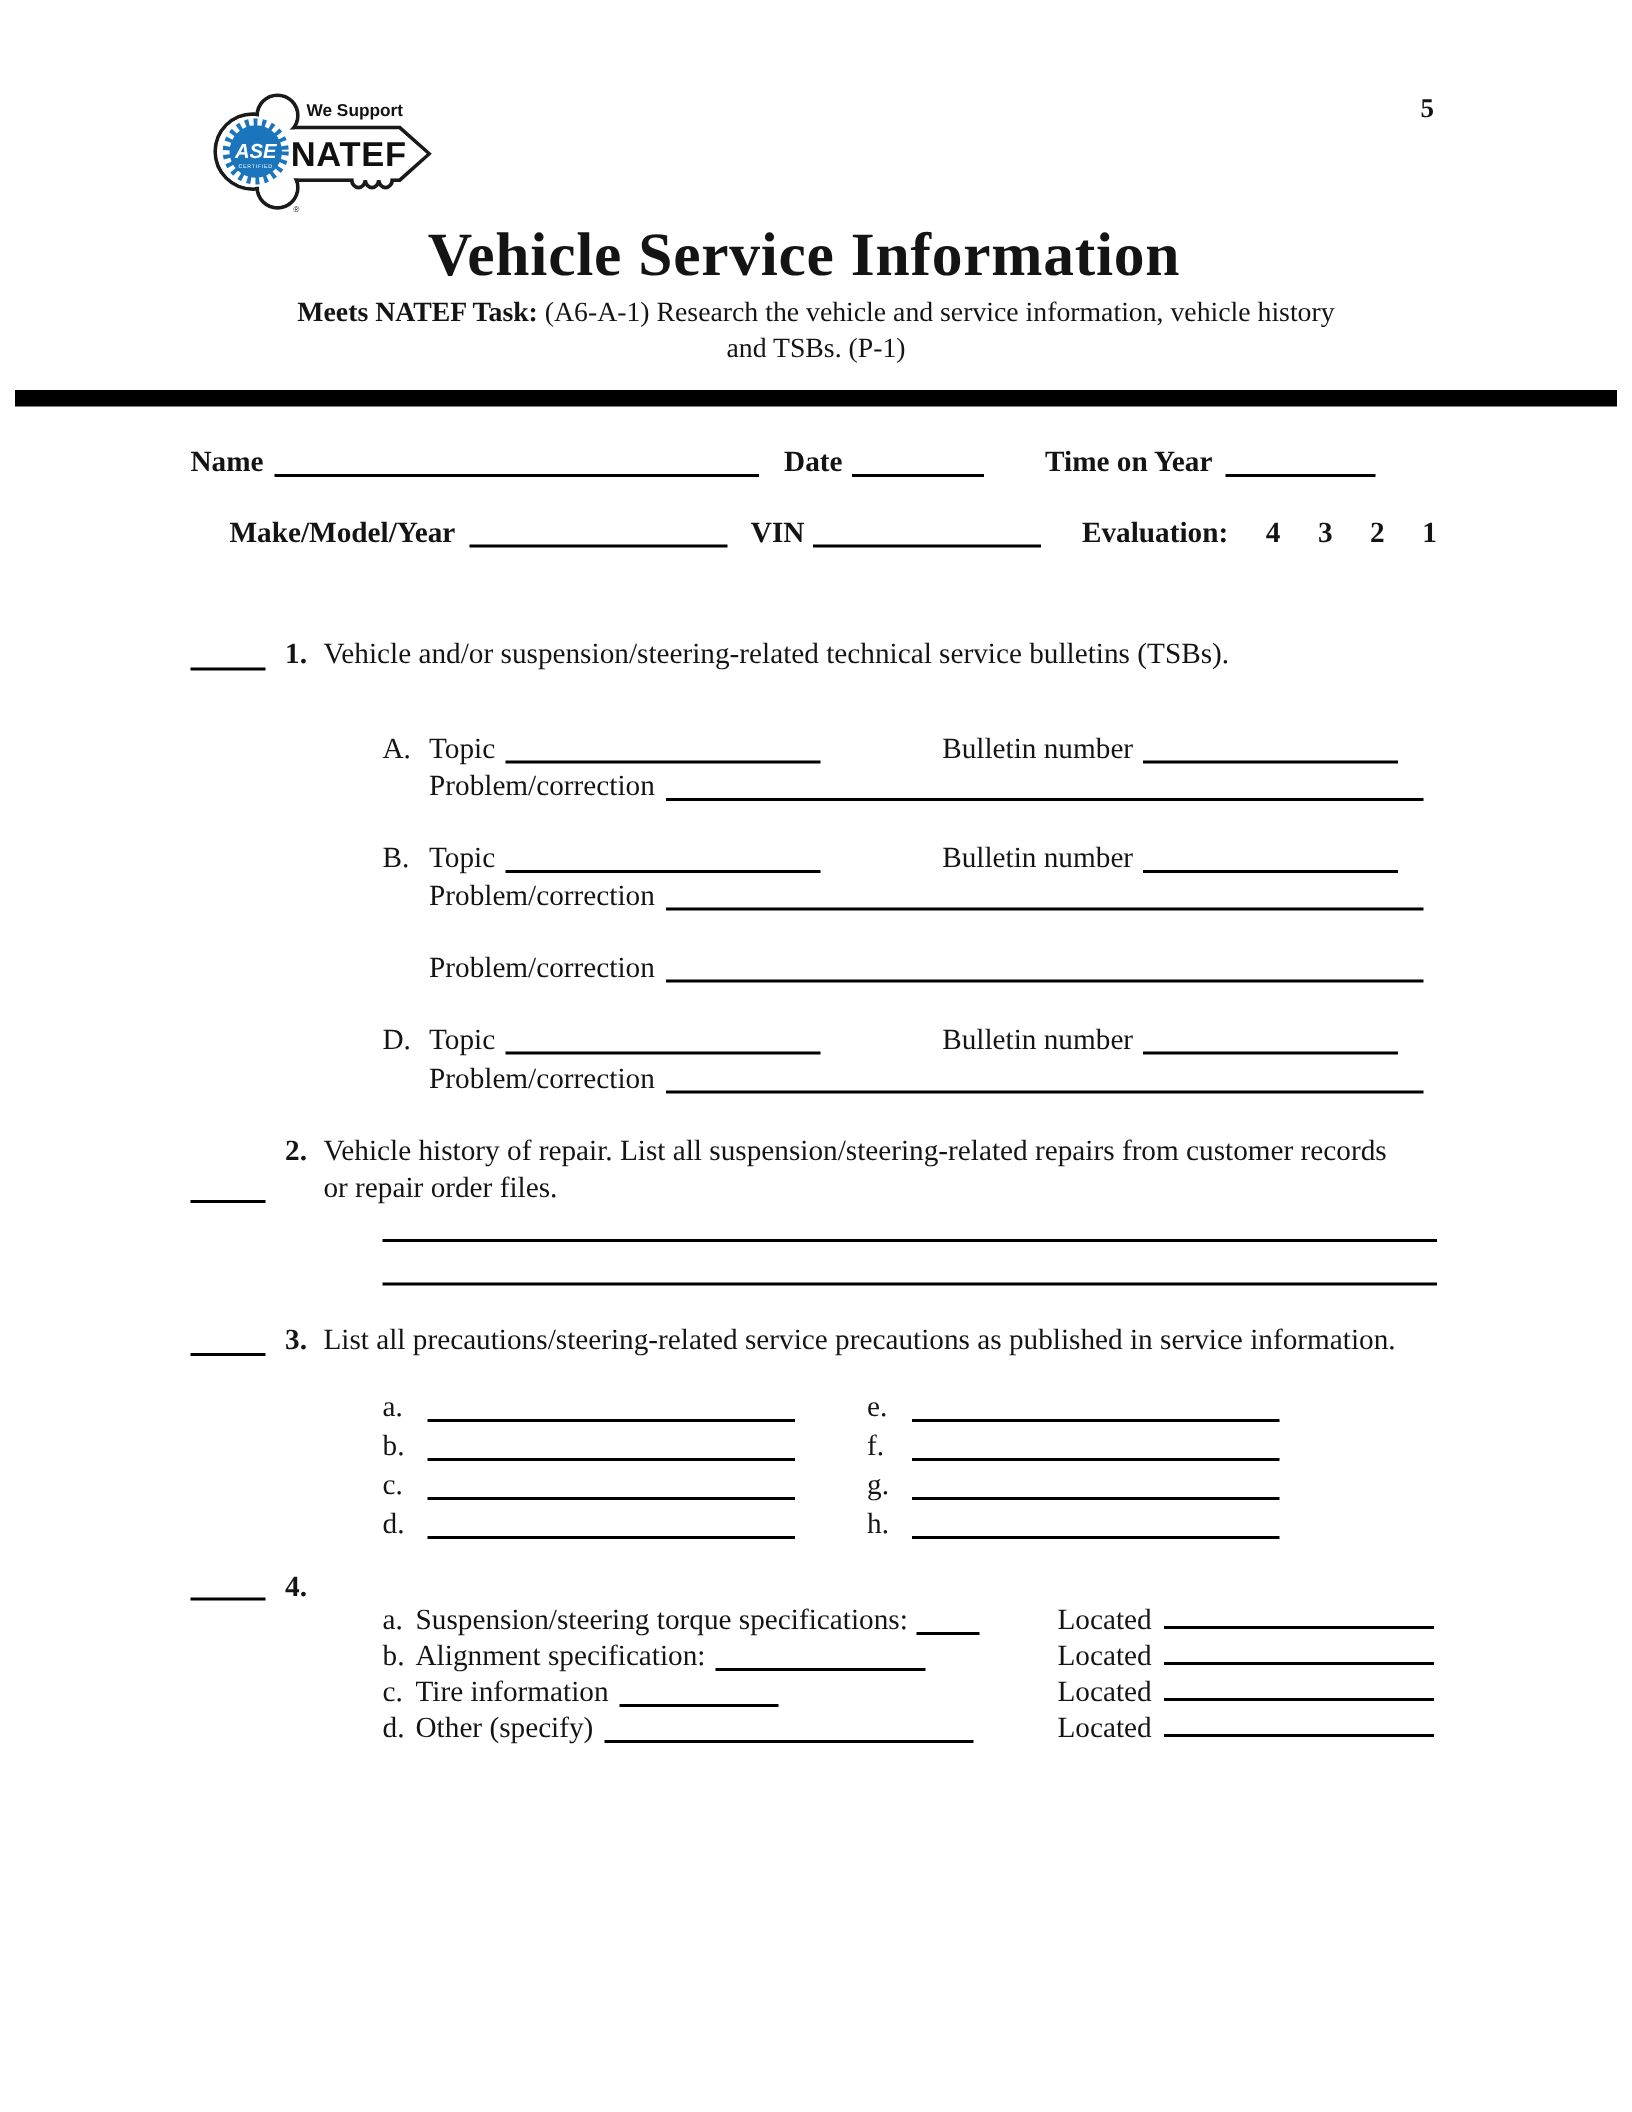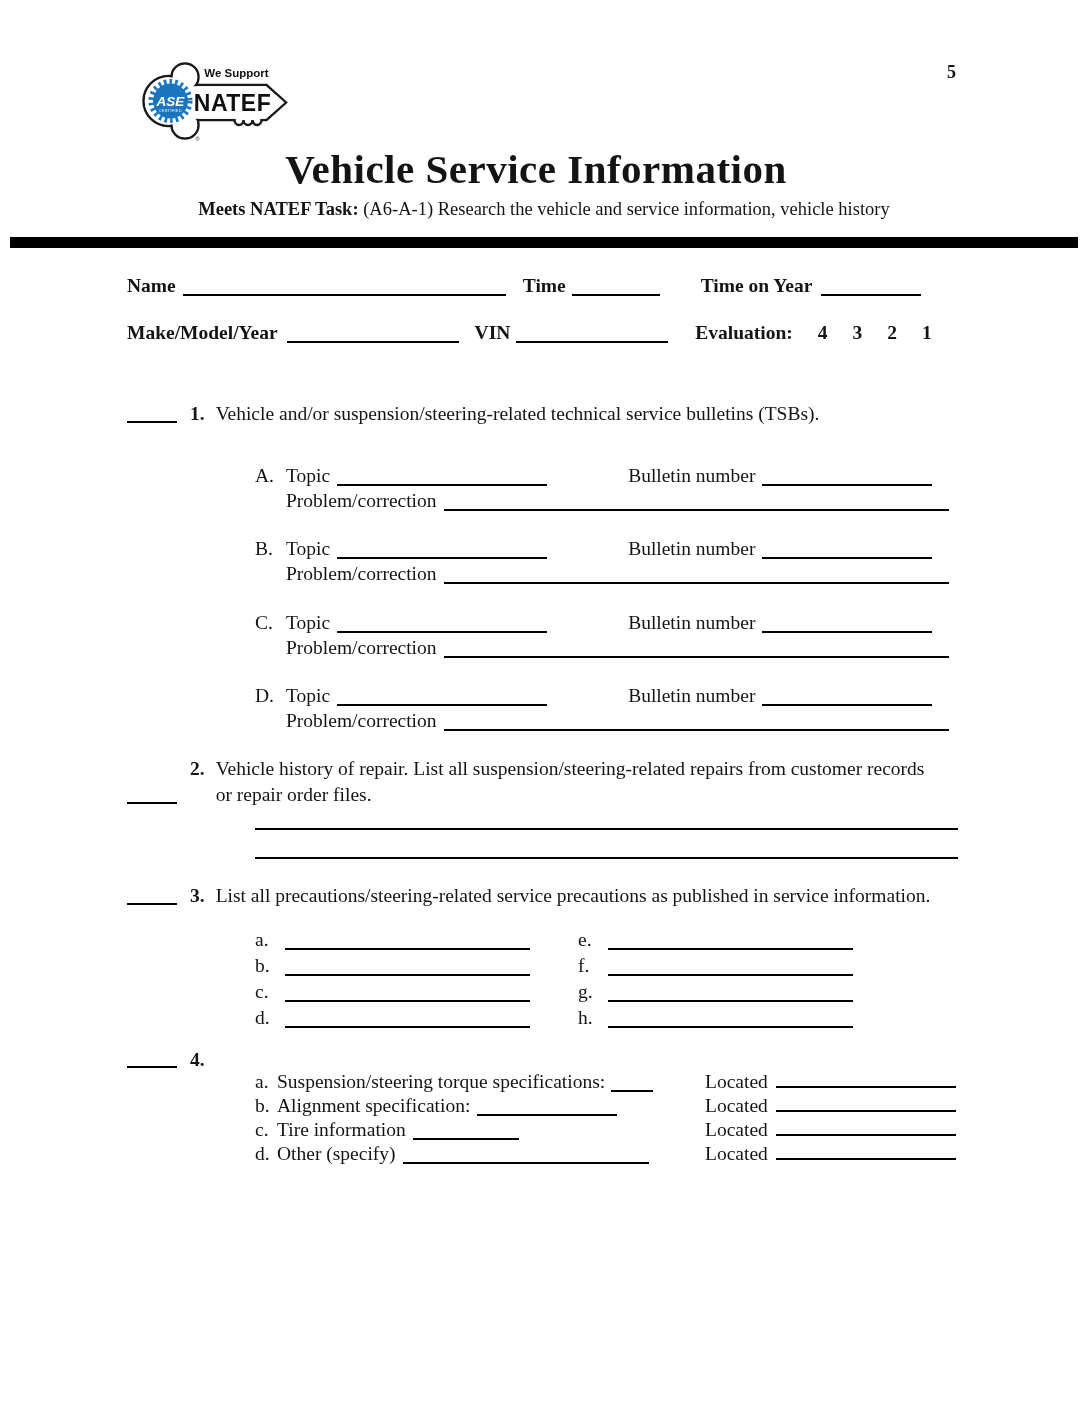--- a/index.html
+++ b/index.html
@@ -27,21 +27,21 @@
   }
   .subtitle{margin-top:7px;text-align:center;font-size:18.5px;line-height:1.28;}
   .subtitle .bold{font-weight:bold;}
   .rule{margin-top:15px;margin-left:10px;width:1068px;height:11px;background:#000;}
   .content{padding:0 128px 0 127px;}
 
   
   .blank{display:inline-block;border-bottom:2px solid #000;height:12px;vertical-align:-4px;}
 
   .info-row{margin-top:27px;font-size:19.5px;font-weight:bold;white-space:nowrap;}
-  .info-row.second{margin-top:25px;}
+  .info-row.second{margin-top:25px;margin-left:26px;}
   .lbl{font-weight:bold;}
   .b-name{width:323px;margin-left:7px;}
   .b-date{width:88px;margin-left:6px;}  .ml-date{margin-left:17px;}
   .b-time{width:100px;margin-left:9px;} .ml-time{margin-left:41px;}
   .b-make{width:172px;margin-left:9px;}
   .b-vin{width:152px;margin-left:6px;}  .ml-vin{margin-left:16px;}
   .ml-eval{margin-left:27px;}
   .eval-num{display:inline-block;margin-left:25px;font-weight:bold;}
 
   .q-row{display:flex;align-items:baseline;font-size:19.5px;}
@@ -117,28 +117,29 @@
 
       <text x="208" y="42" text-anchor="middle" font-family="Liberation Sans, sans-serif" font-weight="bold" font-size="23" fill="#111">We Support</text>
       <text x="200" y="109" text-anchor="middle" font-family="Liberation Sans, sans-serif" font-weight="bold" font-size="46" letter-spacing="1" fill="#111">NATEF</text>
     </svg>
   </div>
 
   <div class="title">Vehicle Service Information</div>
 
   <div class="subtitle">
     <div><span class="bold">Meets NATEF Task:</span> <span>(A6-A-1) Research the vehicle and service information, vehicle history</span></div>
+    <div>and TSBs.  (P-1)</div>
   </div>
 
   <div class="rule"></div>
 
   <div class="content">
 
     <div class="info-row">
-      <span class="lbl">Name</span><span class="blank b-name"></span><span class="lbl ml-date">Time</span><span class="blank b-date"></span><span class="lbl ml-time">Time on Year</span><span class="blank b-time"></span>
+      <span class="lbl">Name</span><span class="blank b-name"></span><span class="lbl ml-date">Date</span><span class="blank b-date"></span><span class="lbl ml-time">Time on Year</span><span class="blank b-time"></span>
     </div>
 
     <div class="info-row second">
       <span class="lbl">Make/Model/Year</span><span class="blank b-make"></span><span class="lbl ml-vin">VIN</span><span class="blank b-vin"></span><span class="lbl ml-eval">Evaluation:</span><span class="eval-num">4</span><span class="eval-num">3</span><span class="eval-num">2</span><span class="eval-num">1</span>
     </div>
 
     <div class="q1">
       <div class="q-row">
         <span class="score-blank"></span>
         <span class="q-num">1.</span>
@@ -150,21 +151,20 @@
           <div><span class="tsb-letter">A.</span><span>Topic</span><span class="blank b-topic"></span><span class="bulletin-lbl">Bulletin number</span><span class="blank b-bulletin"></span></div>
           <div class="tsb-row2"><span>Problem/correction</span><span class="blank b-problem"></span></div>
         </div>
 
         <div class="tsb">
           <div><span class="tsb-letter">B.</span><span>Topic</span><span class="blank b-topic"></span><span class="bulletin-lbl">Bulletin number</span><span class="blank b-bulletin"></span></div>
           <div class="tsb-row2"><span>Problem/correction</span><span class="blank b-problem"></span></div>
         </div>
 
         <div class="tsb">
-          <div><span class="tsb-letter">C.</span><span>Topic</span><span class="blank b-topic"></span><span class="bulletin-lbl">Bulletin number</span><span class="blank b-bulletin"></span></div>
           <div class="tsb-row2"><span>Problem/correction</span><span class="blank b-problem"></span></div>
         </div>
 
         <div class="tsb">
           <div><span class="tsb-letter">D.</span><span>Topic</span><span class="blank b-topic"></span><span class="bulletin-lbl">Bulletin number</span><span class="blank b-bulletin"></span></div>
           <div class="tsb-row2"><span>Problem/correction</span><span class="blank b-problem"></span></div>
         </div>
 
       </div>
     </div>

